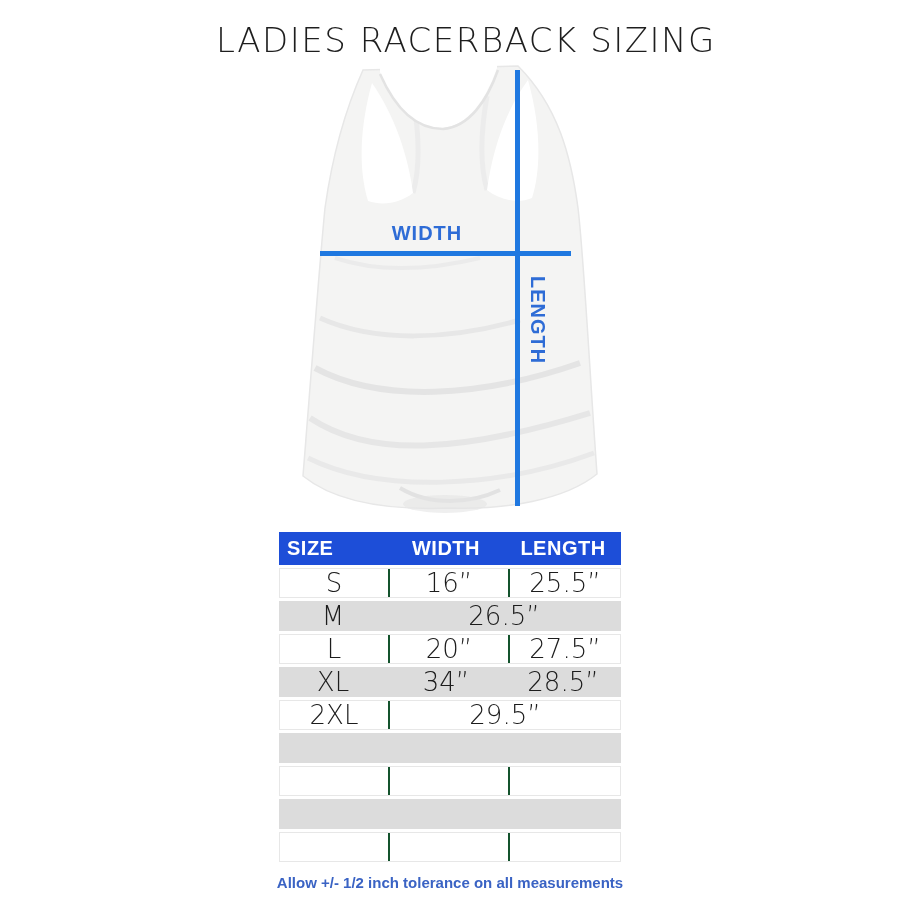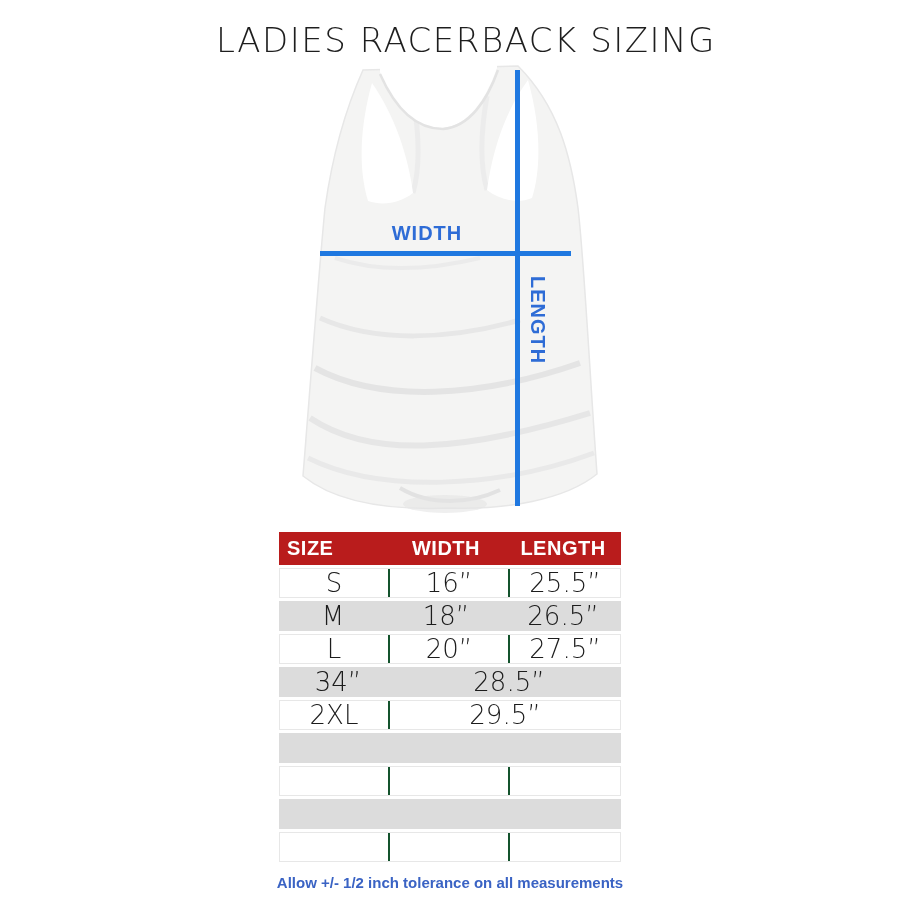--- a/index.html
+++ b/index.html
@@ -27,21 +27,21 @@
   .length-label{
     left:549px;top:276px;transform:rotate(90deg);transform-origin:top left;
     white-space:nowrap;
   }
   
   .size-table{
     position:absolute;left:279px;top:532px;width:342px;
     display:flex;flex-direction:column;gap:3px;
   }
   .thead{
-    height:33px;background:#b91c1c;color:#ffffff;display:flex;align-items:center;
+    height:33px;background:#1d4ed8;color:#ffffff;display:flex;align-items:center;
     font-weight:bold;font-size:20px;letter-spacing:0.5px;
   }
   .trow{height:30px;display:flex;align-items:center;}
   .trow.white{background:#ffffff;border:1px solid #e7e7e7;height:28px;}
   .trow.gray{background:#dcdcdc;}
   .cell{display:flex;align-items:center;justify-content:center;height:100%;
     font-family:"DejaVu Sans", sans-serif;font-weight:300;font-size:26px;color:#1c1c1c;}
   .c1{width:108px;}
   .c2{width:118px;}
   .c3{width:116px;flex:1;}
@@ -102,29 +102,29 @@
     <div class="cell c3">LENGTH</div>
   </div>
 
   <div class="trow white">
     <div class="cell c1">S</div>
     <div class="cell c2">16”</div>
     <div class="cell c3">25.5”</div>
   </div>
   <div class="trow gray">
     <div class="cell c1">M</div>
-    <div class="cell c2">18”</div>
     <div class="cell c3">26.5”</div>
   </div>
   <div class="trow white">
     <div class="cell c1">L</div>
     <div class="cell c2">20”</div>
     <div class="cell c3">27.5”</div>
   </div>
   <div class="trow gray">
+    <div class="cell c1">XL</div>
     <div class="cell c2">34”</div>
     <div class="cell c3">28.5”</div>
   </div>
   <div class="trow white">
     <div class="cell c1">2XL</div>
     <div class="cell c3">29.5”</div>
   </div>
   <div class="trow gray">
     <div class="cell c1"></div>
     <div class="cell c2"></div>

